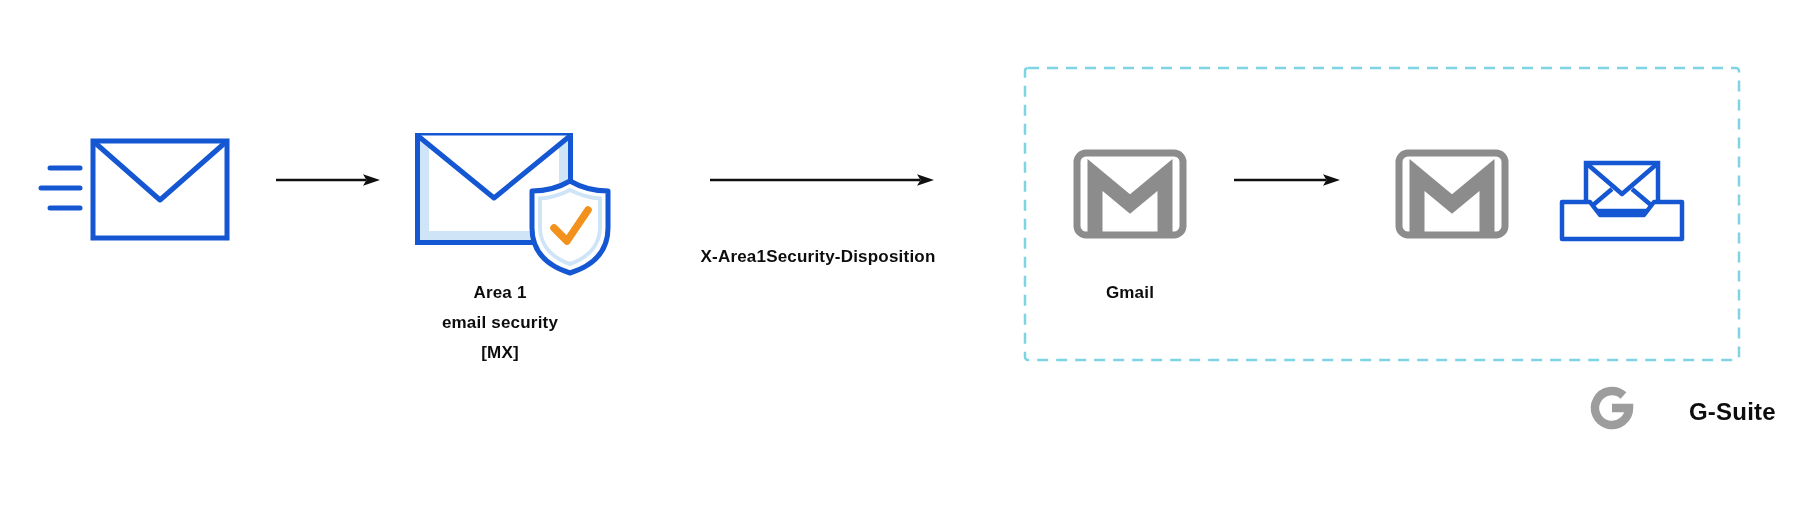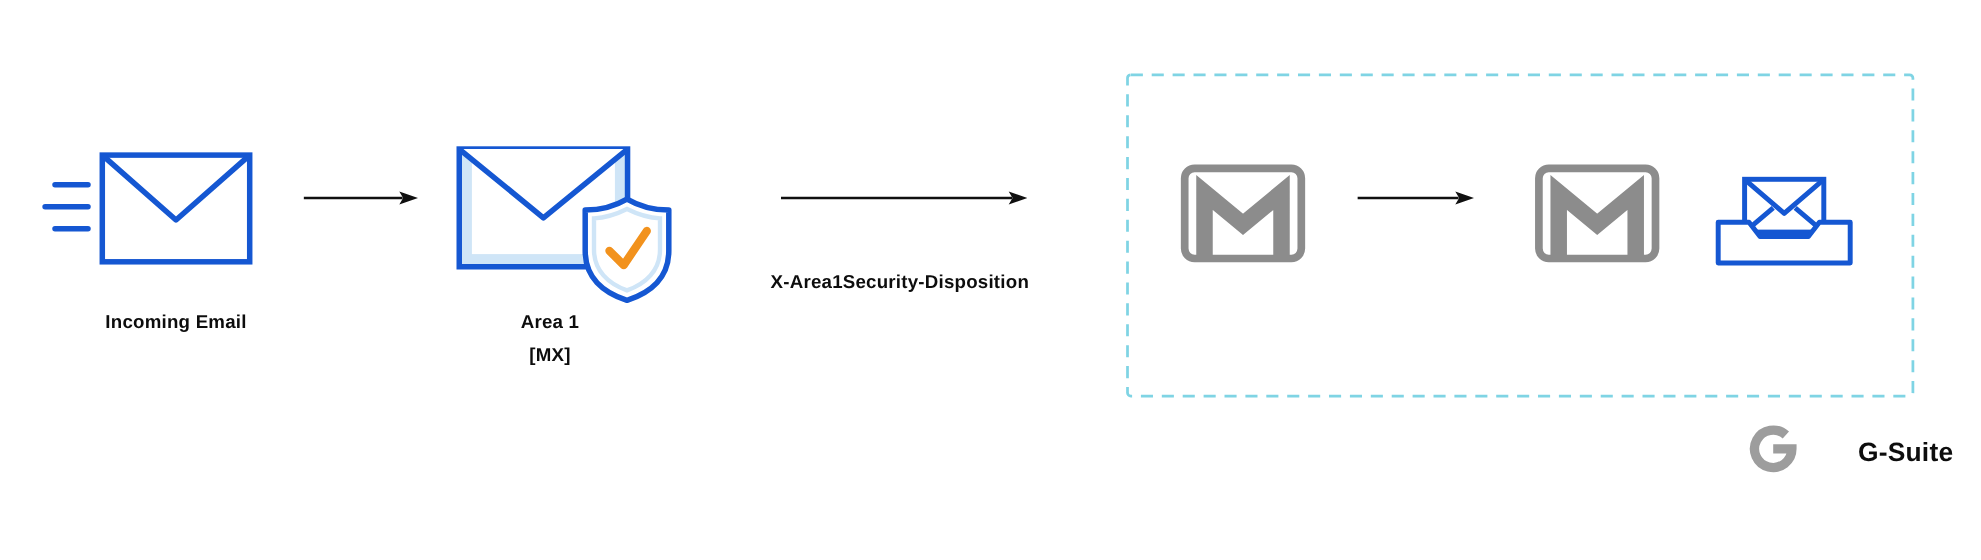--- a/index.html
+++ b/index.html
@@ -56,60 +56,61 @@
     <line x1="12" y1="6" x2="42" y2="6" class="speed-line"></line>
     <line x1="3" y1="26" x2="42" y2="26" class="speed-line"></line>
     <line x1="12" y1="46" x2="42" y2="46" class="speed-line"></line>
   </svg>
 
   <svg class="abs" style="left:90px; top:138px;" width="140" height="103" viewBox="0 0 140 103">
     <rect x="3" y="3" width="134" height="97" class="env-rect"></rect>
     <path d="M 3 3 L 70 62 L 137 3" class="env-line"></path>
   </svg>
 
-  <div class="abs label" style="left:40px; top:278px; width:240px;">Incoming Email</div>
 
   <svg class="abs" style="left:276px; top:172px;" width="104" height="16" viewBox="0 0 104 16">
     <line x1="0" y1="8" x2="90" y2="8" class="arrow-line"></line>
     <polygon points="104,8 87,2.2 90.5,8 87,13.8" class="arrow-head"></polygon>
   </svg>
 
   <svg class="abs" style="left:414px; top:132px;" width="160" height="114" viewBox="0 0 160 114">
     <rect x="3.5" y="3.5" width="153" height="107" class="env2-outer"></rect>
     <rect x="15" y="15" width="130" height="84" class="env2-inner"></rect>
     <path d="M 3.5 3.5 L 80 66 L 156.5 3.5" class="env2-flap"></path>
   </svg>
 
   <svg class="abs" style="left:524px; top:176px;" width="92" height="102" viewBox="0 0 92 102">
     <path d="M46 5 C 58 12 70 15 84 15 L 84 52 C 84 76 68 90 46 97 C 24 90 8 76 8 52 L 8 15 C 22 15 34 12 46 5 Z" class="shield-outer"></path>
     <path d="M46 14 C 56 19 66 22 76 22.5 L 76 51 C 76 70 63 82 46 88 C 29 82 16 70 16 51 L 16 22.5 C 26 22 36 19 46 14 Z" class="shield-inner"></path>
     <path d="M 30 52 L 43 65 L 64 34" class="shield-check"></path>
   </svg>
 
   <div class="abs label" style="left:380px; top:278px; width:240px;">
     <div>Area 1</div>
+    <div>email security</div>
     <div>[MX]</div>
   </div>
 
   <svg class="abs" style="left:710px; top:172px;" width="224" height="16" viewBox="0 0 224 16">
     <line x1="0" y1="8" x2="210" y2="8" class="arrow-line"></line>
     <polygon points="224,8 207,2.2 210.5,8 207,13.8" class="arrow-head"></polygon>
   </svg>
 
   <div class="abs label" style="left:648px; top:242px; width:340px;">X-Area1Security-Disposition</div>
 
   <svg class="abs" style="left:1023px; top:66px;" width="718" height="296" viewBox="0 0 718 296">
     <rect x="2" y="2" width="714" height="292" rx="3" class="dash-rect"></rect>
   </svg>
 
   <svg class="abs" style="left:1072px; top:148px;" width="116" height="92" viewBox="0 0 116 92">
     <rect x="5" y="5" width="106" height="82" rx="9" class="gm-frame"></rect>
     <path d="M 23 84 L 23 27 L 58 56 L 93 27 L 93 84" class="gm-m"></path>
   </svg>
 
+  <div class="abs label" style="left:1050px; top:278px; width:160px;">Gmail</div>
 
   <svg class="abs" style="left:1234px; top:172px;" width="106" height="16" viewBox="0 0 106 16">
     <line x1="0" y1="8" x2="92" y2="8" class="arrow-line"></line>
     <polygon points="106,8 89,2.2 92.5,8 89,13.8" class="arrow-head"></polygon>
   </svg>
 
   <svg class="abs" style="left:1394px; top:148px;" width="116" height="92" viewBox="0 0 116 92">
     <rect x="5" y="5" width="106" height="82" rx="9" class="gm-frame"></rect>
     <path d="M 23 84 L 23 27 L 58 56 L 93 27 L 93 84" class="gm-m"></path>
   </svg>

